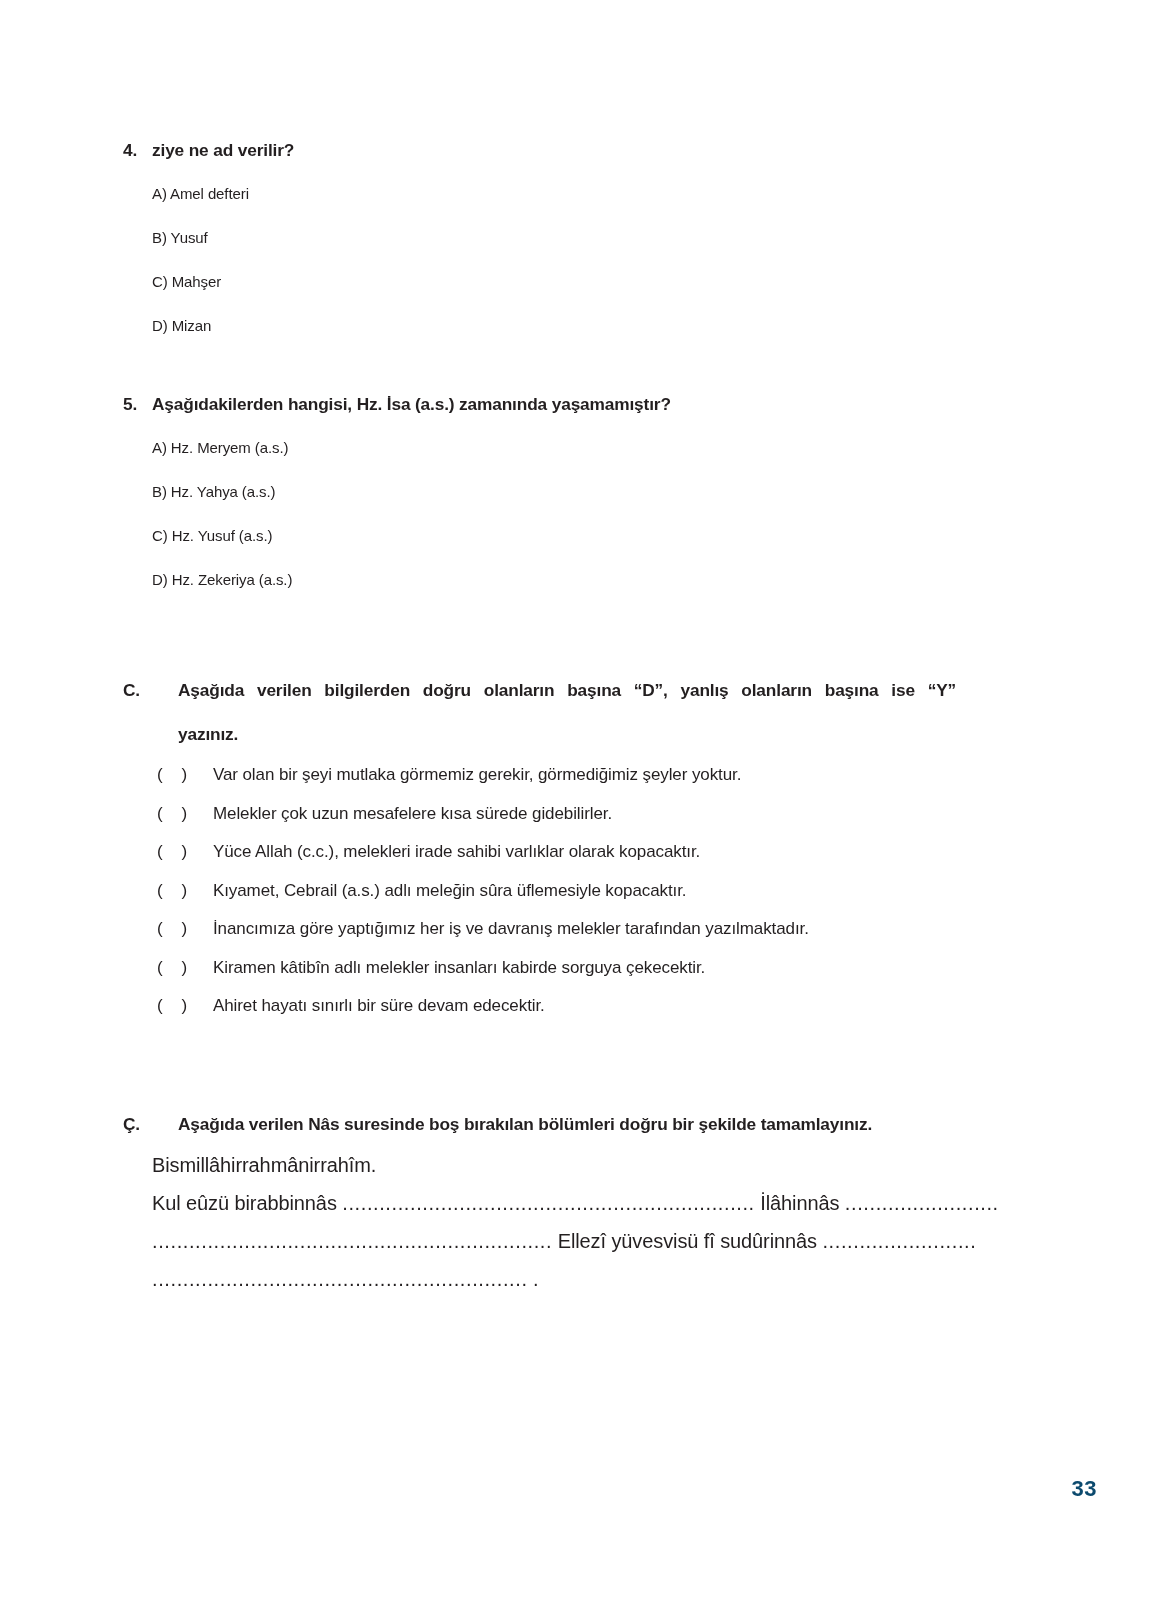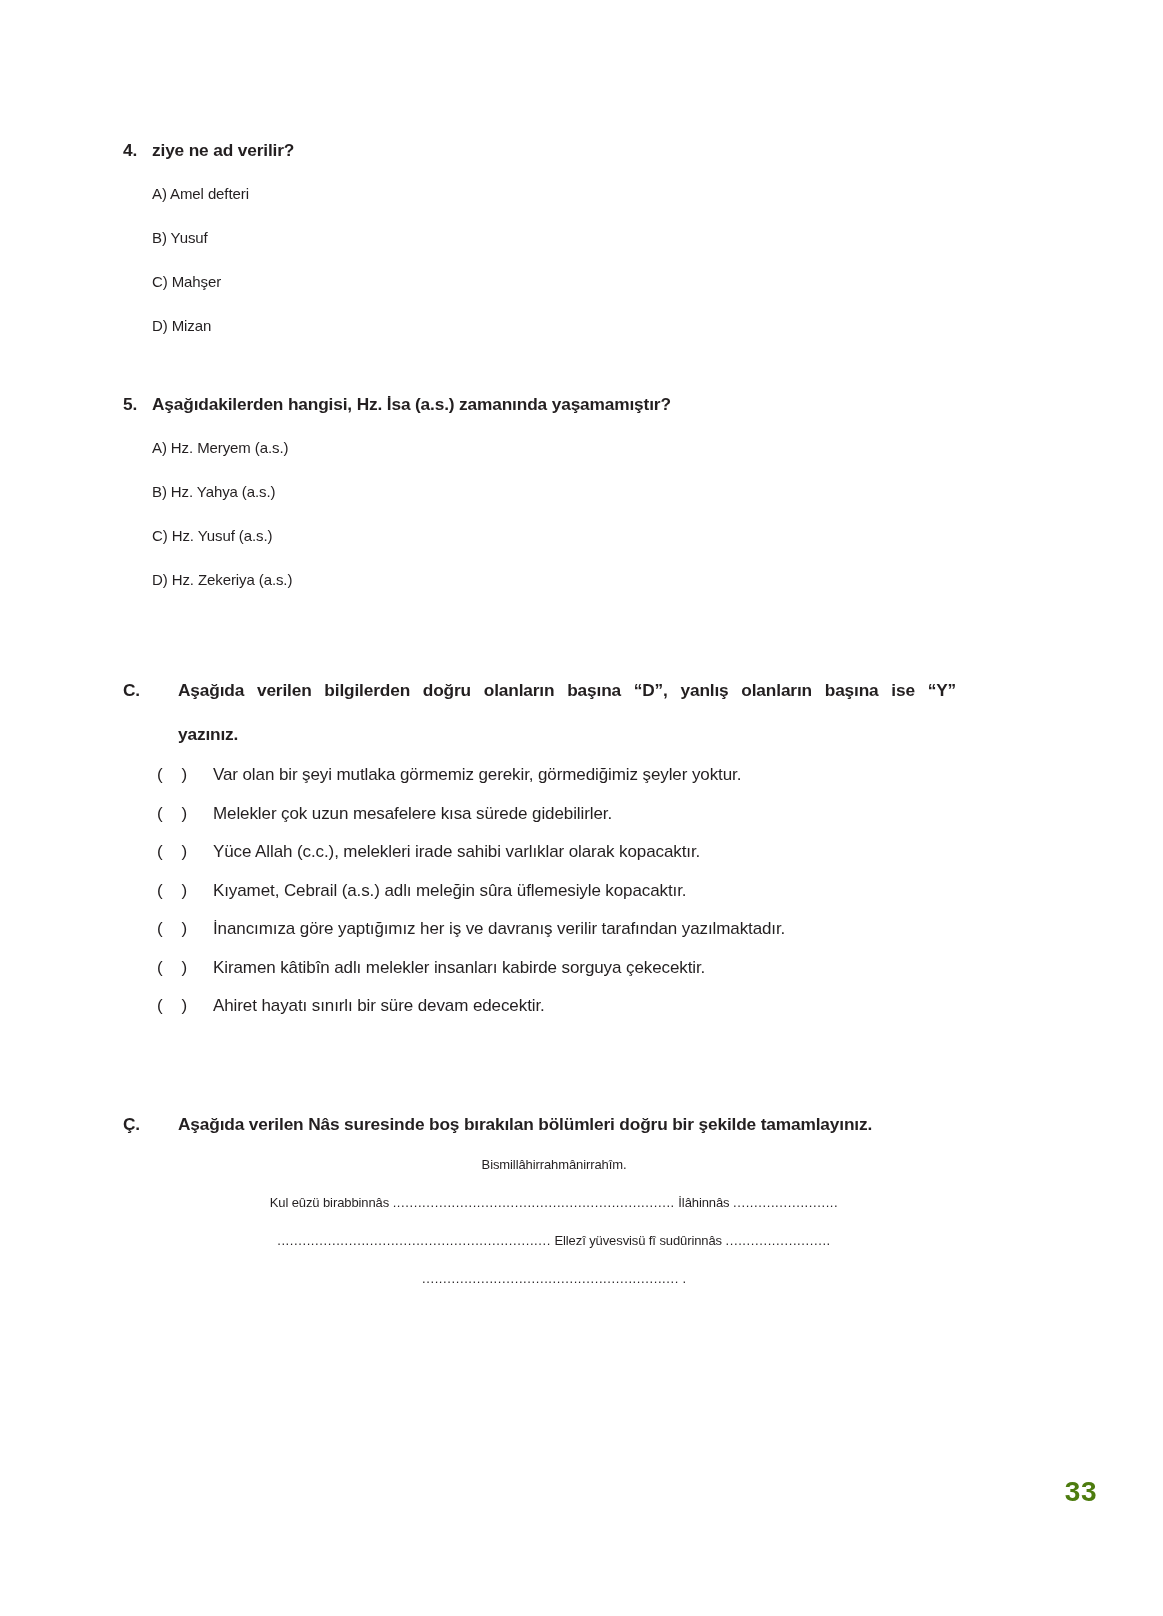--- a/index.html
+++ b/index.html
@@ -115,47 +115,46 @@
     flex: 0 0 56px;
     letter-spacing: 7px;
   }
   .tf-text {
     flex: 1 1 auto;
   }
 
   
   .sura-body {
     margin-left: 29px;
-    font-size: 13px;
+    font-size: 20px;
     line-height: 38px;
     letter-spacing: -0.1px;
-    text-align: center;
   }
   .sura-line {
     display: block;
     white-space: nowrap;
   }
   .dots {
     letter-spacing: 0.6px;
   }
 
   
   .gap-q { height: 34px; }
   .gap-section { height: 66px; }
   .gap-section-2 { height: 76px; }
 
   
   .page-number {
     position: absolute;
     right: 66px;
     top: 1476px;
-    font-size: 28px;
+    font-size: 22px;
     font-weight: bold;
     letter-spacing: 0.5px;
-    color: #4d7c0f;
+    color: #0c4a6e;
   }
 </style>
 </head>
 <body>
 
 <div class="page">
   <div class="content">
 
     <div class="mcq">
       <div class="mcq-stem">
@@ -211,21 +210,21 @@
         <div class="tf-row">
           <span class="tf-box">(    )</span>
           <span class="tf-text">Yüce Allah (c.c.), melekleri irade sahibi varlıklar olarak kopacaktır.</span>
         </div>
         <div class="tf-row">
           <span class="tf-box">(    )</span>
           <span class="tf-text">Kıyamet, Cebrail (a.s.) adlı meleğin sûra üflemesiyle kopacaktır.</span>
         </div>
         <div class="tf-row">
           <span class="tf-box">(    )</span>
-          <span class="tf-text">İnancımıza göre yaptığımız her iş ve davranış verilir tarafından yazılmaktadır.</span>
+          <span class="tf-text">İnancımıza göre yaptığımız her iş ve davranış melekler tarafından yazılmaktadır.</span>
         </div>
         <div class="tf-row">
           <span class="tf-box">(    )</span>
           <span class="tf-text">Kiramen kâtibîn adlı melekler insanları kabirde sorguya çekecektir.</span>
         </div>
         <div class="tf-row">
           <span class="tf-box">(    )</span>
           <span class="tf-text">Ahiret hayatı sınırlı bir süre devam edecektir.</span>
         </div>
       </div>

